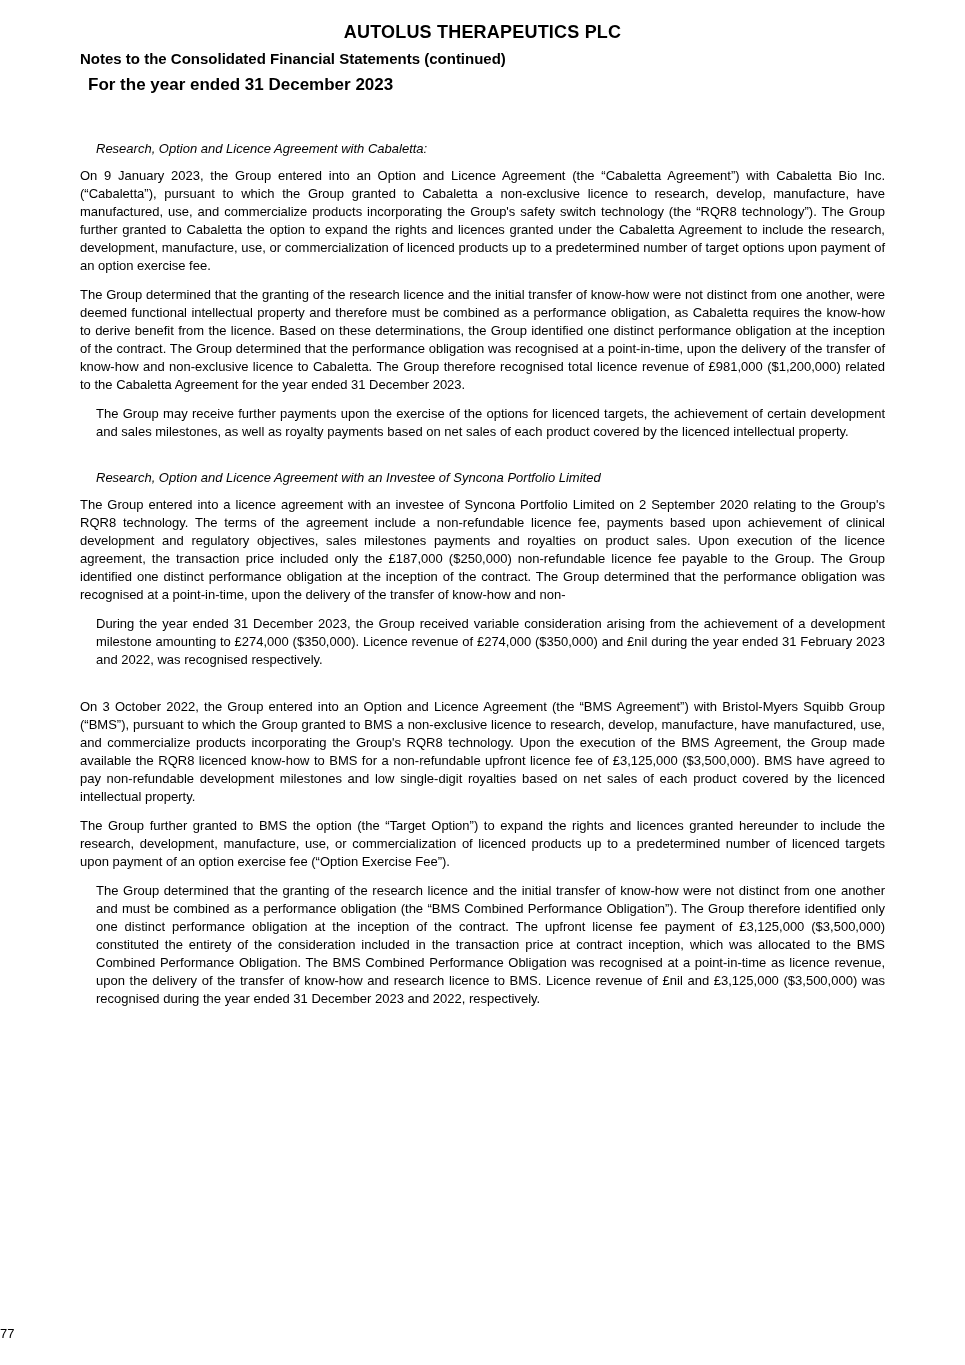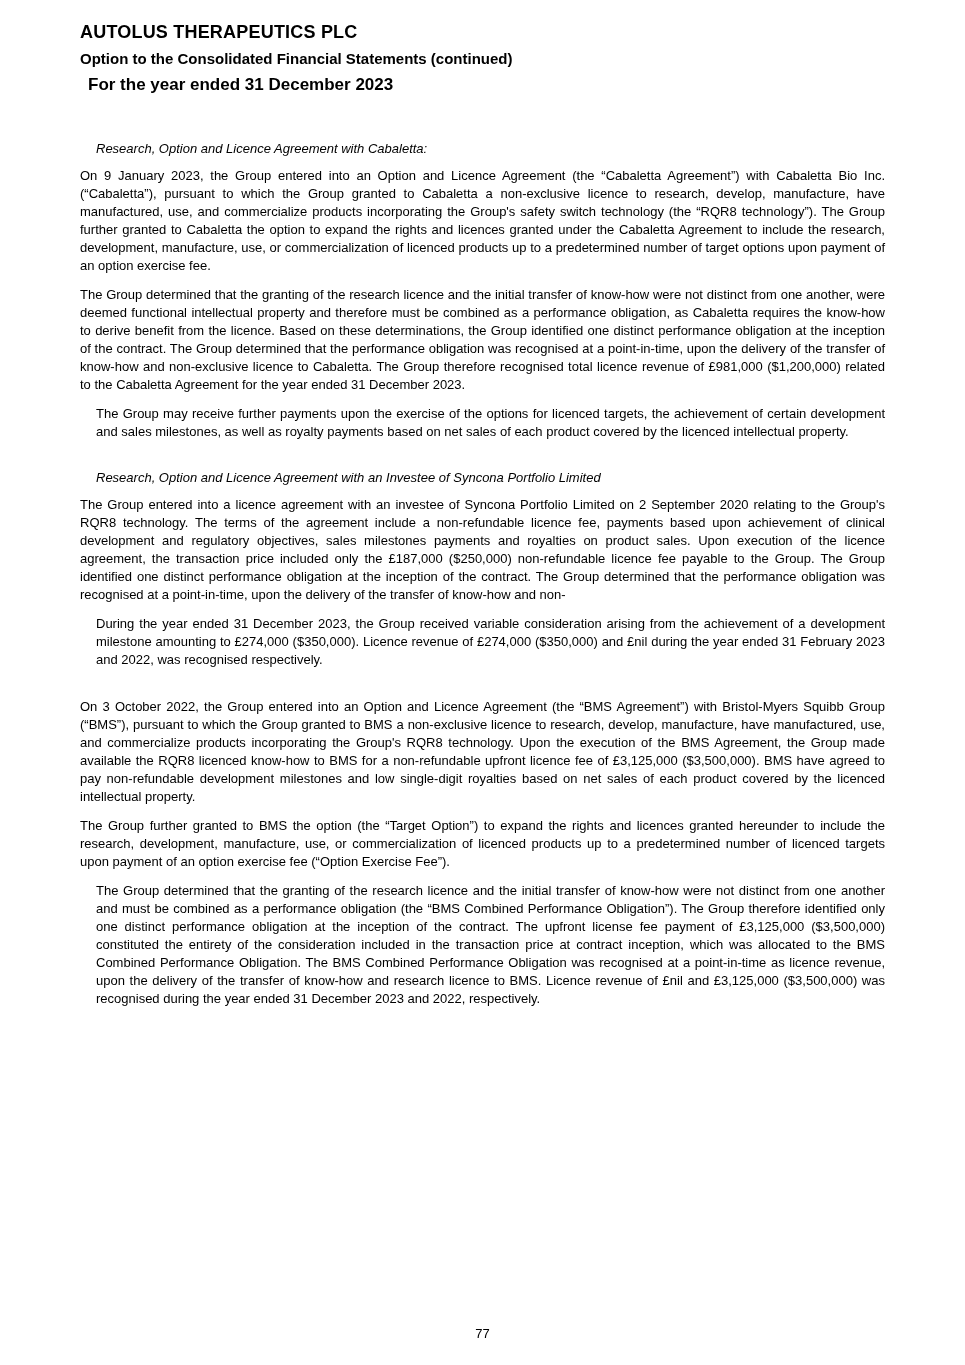--- a/index.html
+++ b/index.html
@@ -16,20 +16,21 @@
     color: #000000;
     font-family: "Liberation Sans", sans-serif;
     padding: 22px 80px 0 80px;
     overflow: hidden;
   }
   .company-name {
     font-size: 18px;
     font-weight: bold;
     margin: 0 0 7px 0;
     letter-spacing: 0.2px;
+    text-align: center;
   }
   .doc-title {
     font-size: 15px;
     font-weight: bold;
     margin: 0 0 4px 0;
   }
   .doc-subtitle {
     font-size: 17px;
     font-weight: bold;
     margin: 8px;
@@ -49,32 +50,31 @@
     line-height: 18px;
     text-align: justify;
     margin: 0 0 11px 0;
   }
   p.body:last-child { margin-bottom: 0; margin-left: 16px; }
   .page-number {
     position: absolute;
     left: 0;
     right: 0;
     bottom: 24px;
-    text-align: center;
     font-size: 13px;
   }
 </style>
 </head>
 <body>
 
 <div class="page">
 
   <header>
     <h1 class="company-name">AUTOLUS THERAPEUTICS PLC</h1>
-    <h2 class="doc-title">Option to the Consolidated Financial Statements (continued)</h2>
+    <h2 class="doc-title">Notes to the Consolidated Financial Statements (continued)</h2>
     <h3 class="doc-subtitle">For the year ended 31 December 2023</h3>
   </header>
 
   <section class="section first">
     <p class="section-heading">Research, Option and Licence Agreement with Cabaletta:</p>
     <p class="body">On 9 January 2023, the Group entered into an Option and Licence Agreement (the “Cabaletta Agreement”) with Cabaletta Bio Inc. (“Cabaletta”), pursuant to which the Group granted to Cabaletta a non-exclusive licence to research, develop, manufacture, have manufactured, use, and commercialize products incorporating the Group's safety switch technology (the “RQR8 technology”). The Group further granted to Cabaletta the option to expand the rights and licences granted under the Cabaletta Agreement to include the research, development, manufacture, use, or commercialization of licenced products up to a predetermined number of target options upon payment of an option exercise fee.</p>
     <p class="body">The Group determined that the granting of the research licence and the initial transfer of know-how were not distinct from one another, were deemed functional intellectual property and therefore must be combined as a performance obligation, as Cabaletta requires the know-how to derive benefit from the licence. Based on these determinations, the Group identified one distinct performance obligation at the inception of the contract. The Group determined that the performance obligation was recognised at a point-in-time, upon the delivery of the transfer of know-how and non-exclusive licence to Cabaletta. The Group therefore recognised total licence revenue of £981,000 ($1,200,000) related to the Cabaletta Agreement for the year ended 31 December 2023.</p>
     <p class="body">The Group may receive further payments upon the exercise of the options for licenced targets, the achievement of certain development and sales milestones, as well as royalty payments based on net sales of each product covered by the licenced intellectual property.</p>
   </section>
 

